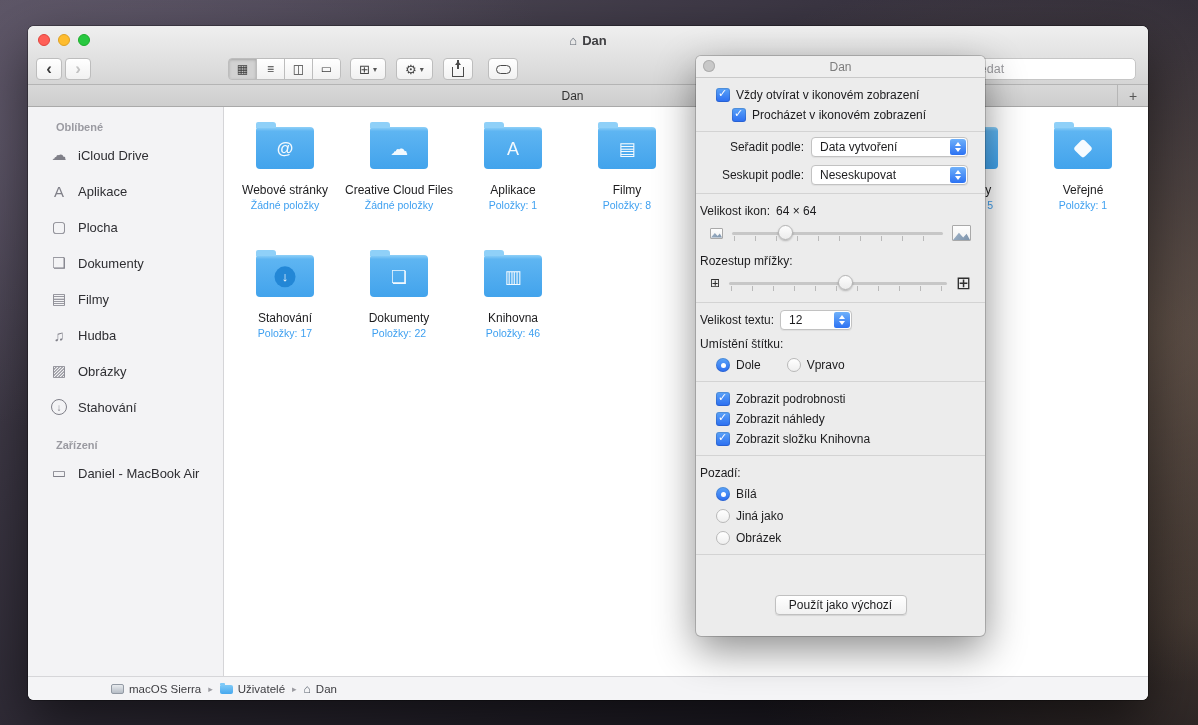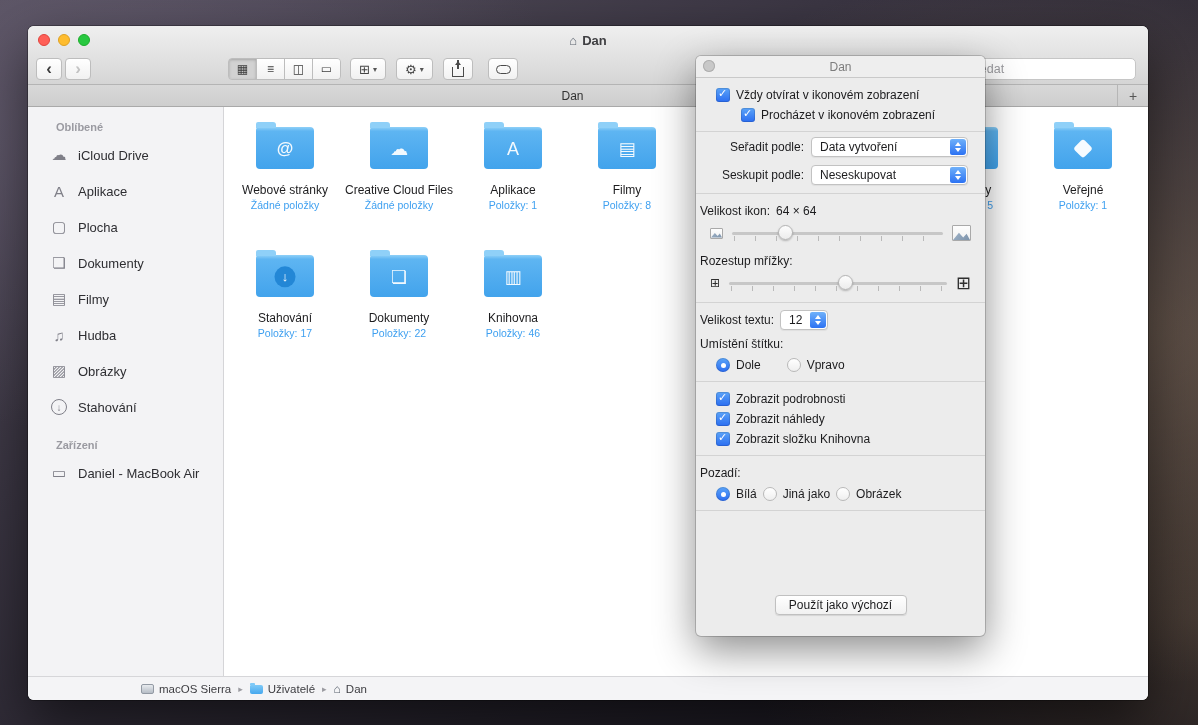--- a/index.html
+++ b/index.html
@@ -100,21 +100,21 @@
   .circle-badge{position:absolute;left:50%;top:50%;transform:translate(-50%,-46%);width:21px;height:21px;
     border-radius:50%;background:#2387d6;color:#fff;font-size:13px;font-weight:700;
     display:flex;align-items:center;justify-content:center;}
   .diamond-badge{position:absolute;left:50%;top:50%;transform:translate(-50%,-46%) rotate(45deg);
     width:14px;height:14px;background:rgba(255,255,255,0.95);border-radius:3px;}
   .fname{margin-top:14px;font-size:12px;line-height:1.2;color:#1d1d1f;}
   .fcount{margin-top:2px;font-size:10.5px;color:#3fa0f0;}
 
   .pathbar{position:absolute;left:0;right:0;bottom:0;height:24px;box-sizing:border-box;
     background:#f4f4f6;border-top:1px solid #d6d6d9;border-radius:0 0 6px 6px;
-    display:flex;align-items:center;gap:7px;padding-left:113px;font-size:11.5px;color:#3d3d41;}
+    display:flex;align-items:center;gap:7px;padding-left:83px;font-size:11.5px;color:#3d3d41;}
   .crumb{display:flex;align-items:center;gap:5px;}
   .crumb-sep{color:#9a9aa0;font-size:9px;}
   .disk-ic{width:13px;height:10px;border-radius:2px;background:linear-gradient(#e8ebef,#b6bdc6);
     border:1px solid #939aa4;box-sizing:border-box;}
   .ufolder-ic{width:13px;height:9px;border-radius:1px 2px 2px 2px;background:linear-gradient(#7ec9f7,#46a8ee);
     position:relative;margin-top:2px;}
   .ufolder-ic::before{content:"";position:absolute;left:0;top:-2px;width:5px;height:2px;background:#7ec9f7;border-radius:1px 1px 0 0;}
   .home-ic{font-size:12px;color:#57606c;}
 
   
@@ -124,33 +124,33 @@
   .panel-titlebar{height:21px;background:rgba(238,238,238,0.78);border-bottom:1px solid #c9c9c9;
     border-radius:5px 5px 0 0;position:relative;display:flex;align-items:center;justify-content:center;}
   .panel-close{position:absolute;left:7px;top:4px;width:12px;height:12px;border-radius:50%;
     background:#c8c8c8;box-shadow:inset 0 0 0 1px #aeaeae;}
   .panel-title{font-size:12px;color:#7c7c7c;}
   .panel-body{position:relative;font-size:12px;color:#1c1c1e;padding-top:8px;height:551px;box-sizing:border-box;}
 
   .cb-stack{display:flex;flex-direction:column;gap:3px;}
   .cb-stack.mt8{margin-top:8px;}
   .cb-row{display:flex;align-items:center;gap:6px;height:17px;padding-left:20px;}
-  .cb-row.indent{padding-left:45px;}
+  .cb-row.indent{padding-left:36px;}
   .cb{width:14px;height:14px;border-radius:3px;background:linear-gradient(#5ba4f8,#2b6df1);
     position:relative;flex:0 0 auto;box-shadow:inset 0 0 0 1px rgba(0,0,0,0.12);}
   .cb::after{content:"✓";position:absolute;left:2px;top:-1px;color:#fff;font-size:11px;font-weight:700;}
 
   .sep{border:0;border-top:1px solid #d3d3d3;margin:8px 0 0 0;}
 
   .opt-row{display:flex;align-items:center;margin-top:8px;padding:0 17px 0 6px;}
   .opt-row.tight{margin-top:5px;}
   .opt-label{width:102px;text-align:right;margin-right:7px;flex:0 0 auto;}
   .sel-box{flex:1;position:relative;height:20px;background:#fff;border:1px solid #c2c2c2;border-radius:4px;
     display:flex;align-items:center;padding-left:8px;box-sizing:border-box;box-shadow:0 1px 1px rgba(0,0,0,0.06);}
-  .sel-box.sel-small{flex:0 0 auto;width:48px;}
+  .sel-box.sel-small{flex:0 0 auto;width:72px;}
   .stepper{position:absolute;right:1px;top:1px;bottom:1px;width:16px;border-radius:2px 3px 3px 2px;
     background:linear-gradient(#6fb1fa,#2c72f3);display:flex;flex-direction:column;align-items:center;
     justify-content:center;gap:2px;}
   .tri-up{width:0;height:0;border-left:3px solid transparent;border-right:3px solid transparent;border-bottom:4px solid #fff;}
   .tri-down{width:0;height:0;border-left:3px solid transparent;border-right:3px solid transparent;border-top:4px solid #fff;}
 
   .plain-row{display:flex;align-items:center;gap:6px;padding-left:4px;margin-top:10px;height:14px;}
   .slider-row{display:flex;align-items:center;gap:9px;padding:0 14px;margin-top:4px;height:22px;}
   .track-wrap{flex:1;position:relative;height:18px;}
   .track{position:absolute;left:0;right:0;top:8px;height:3px;background:#c7c7c7;border-radius:2px;}
@@ -162,21 +162,21 @@
   .photo-ic{position:relative;overflow:hidden;background:linear-gradient(#fdfdfd,#f2f2f2);
     border:1px solid #a9a9a9;border-radius:1px;box-sizing:border-box;flex:0 0 auto;}
   .photo-sm{width:13px;height:11px;} .photo-lg{width:19px;height:16px;}
   .photo-ic::after{content:"";position:absolute;left:0;right:0;bottom:0;height:60%;
     background:linear-gradient(135deg,#9fb3c8 0%,#7d93ab 100%);
     clip-path:polygon(0 100%,35% 15%,60% 70%,80% 25%,100% 100%);}
   .grid-glyph{color:#2e2e2e;flex:0 0 auto;line-height:1;}
   .grid-sm{font-size:12px;} .grid-lg{font-size:18px;}
 
   .radio-inline{display:flex;gap:26px;padding-left:20px;margin-top:6px;}
-  .radio-col{display:flex;flex-direction:row;gap:6px;padding-left:20px;margin-top:6px;}
+  .radio-col{display:flex;flex-direction:column;gap:6px;padding-left:20px;margin-top:6px;}
   .radio-opt{display:flex;align-items:center;gap:6px;height:16px;}
   .radio{width:14px;height:14px;border-radius:50%;box-sizing:border-box;flex:0 0 auto;position:relative;}
   .radio.on{background:linear-gradient(#5ba4f8,#2b6df1);box-shadow:inset 0 0 0 1px rgba(0,0,0,0.12);}
   .radio.on::after{content:"";position:absolute;left:4.5px;top:4.5px;width:5px;height:5px;border-radius:50%;background:#fff;}
   .radio.off{background:linear-gradient(#fff,#efefef);border:1px solid #b9b9b9;}
 
   .default-btn{position:absolute;bottom:14px;left:50%;transform:translateX(-50%);
     width:132px;height:20px;background:linear-gradient(#fff,#f1f1f1);border:1px solid #c0c0c0;border-radius:4px;
     box-sizing:border-box;display:flex;align-items:center;justify-content:center;font-size:12px;color:#1c1c1e;
     box-shadow:0 1px 1px rgba(0,0,0,0.1);}

